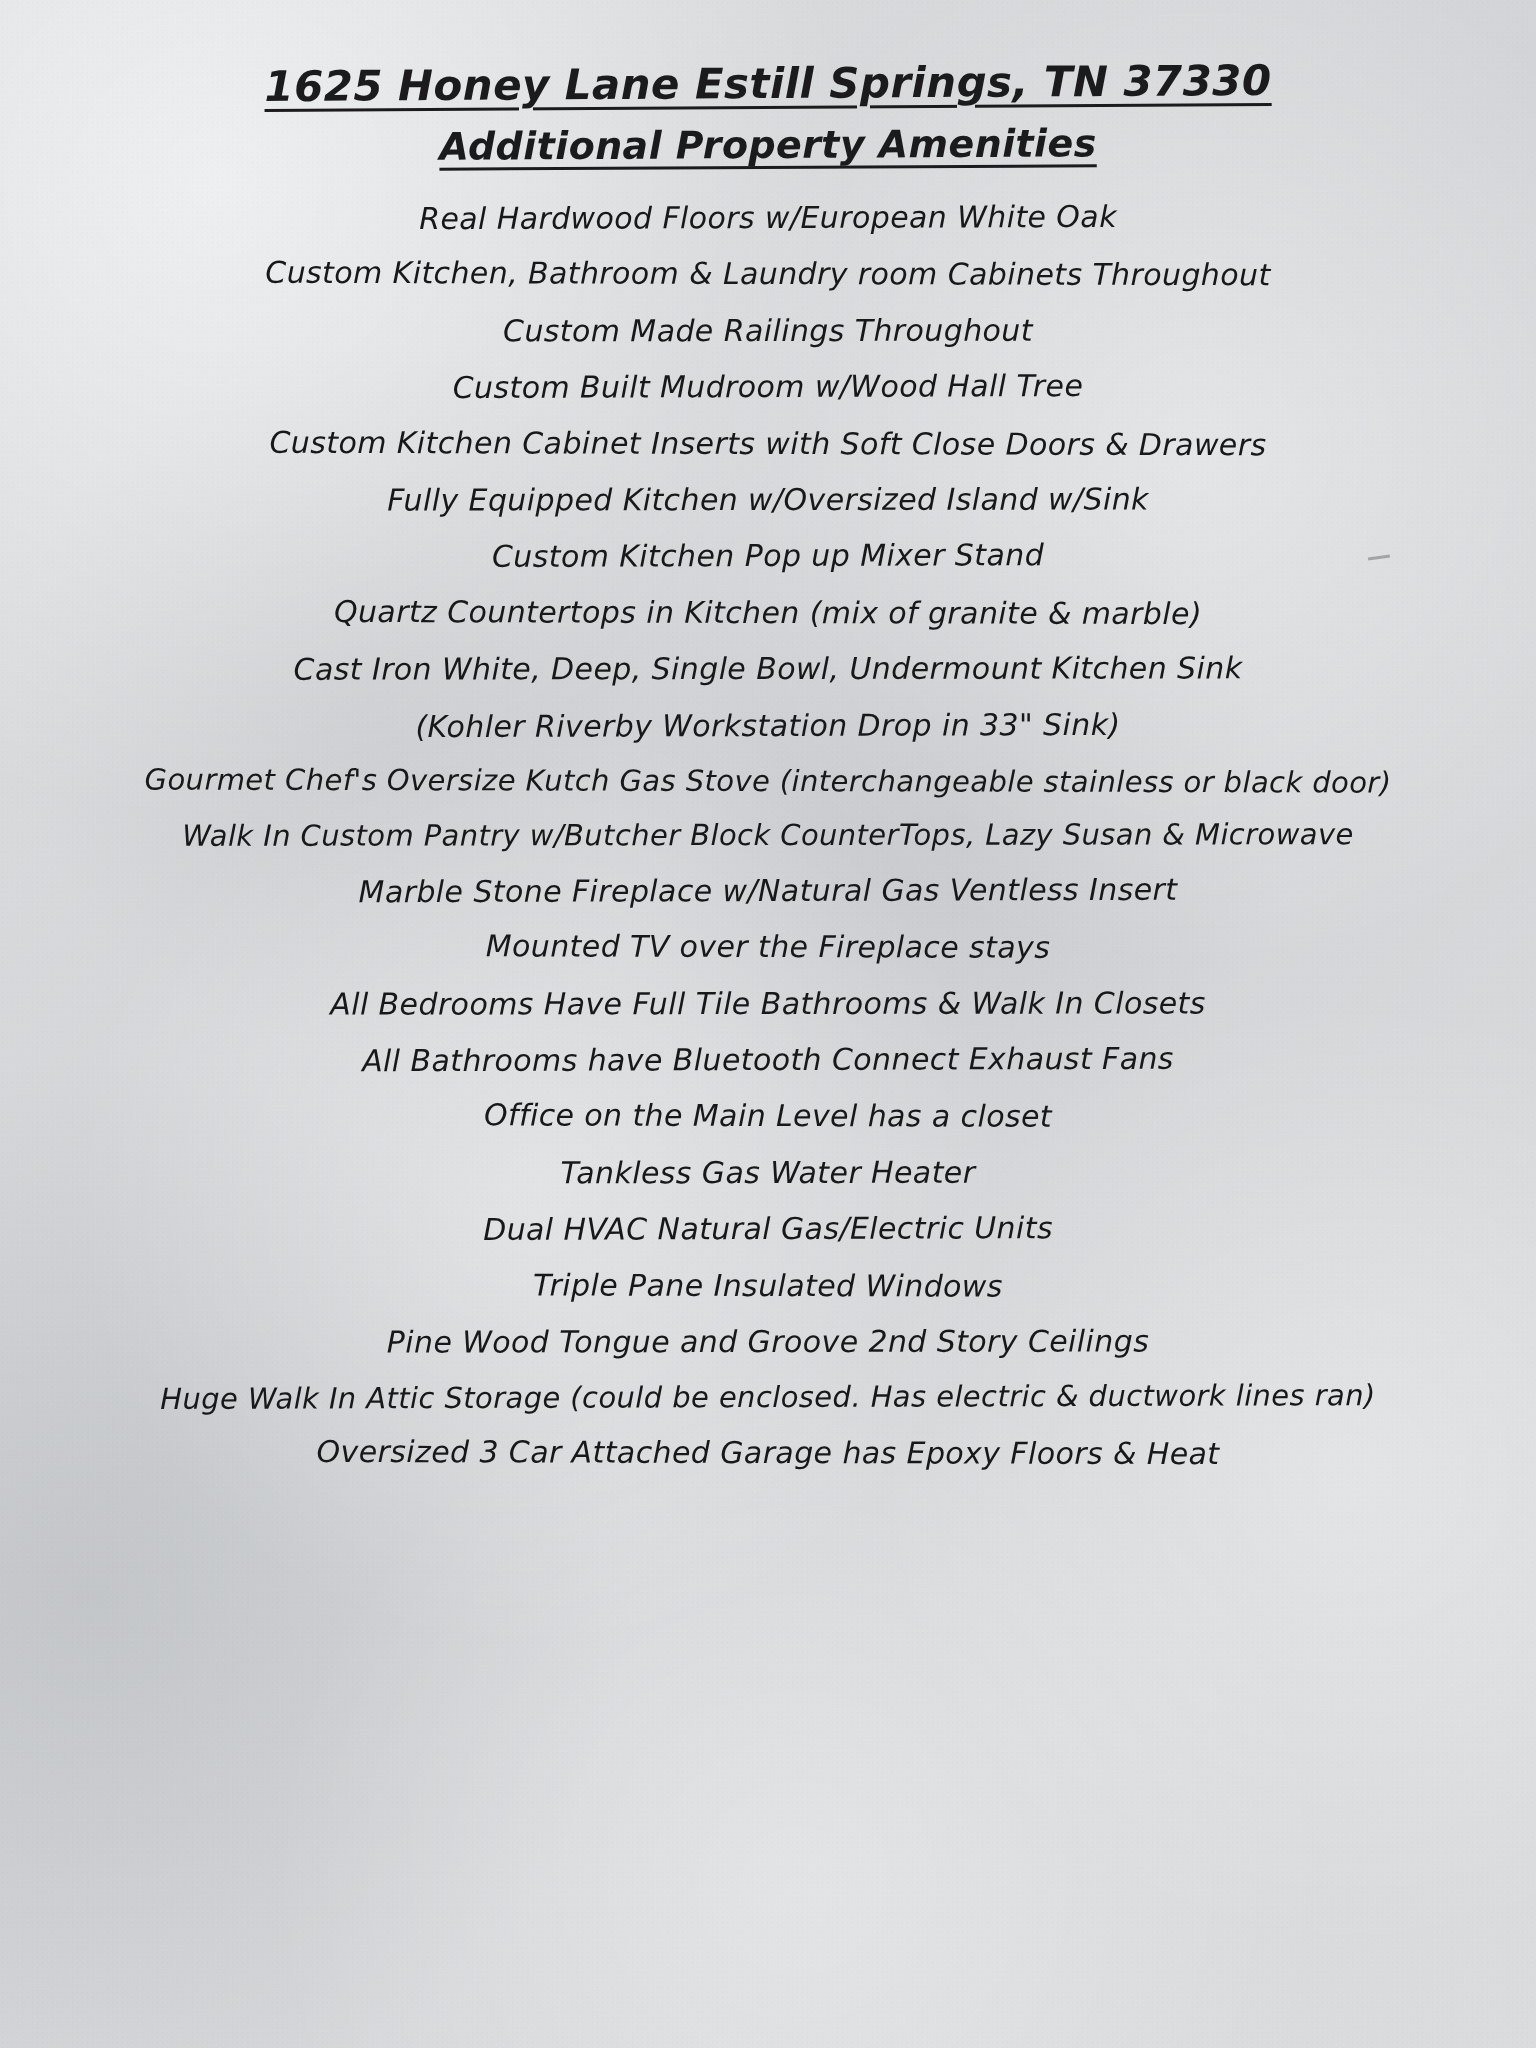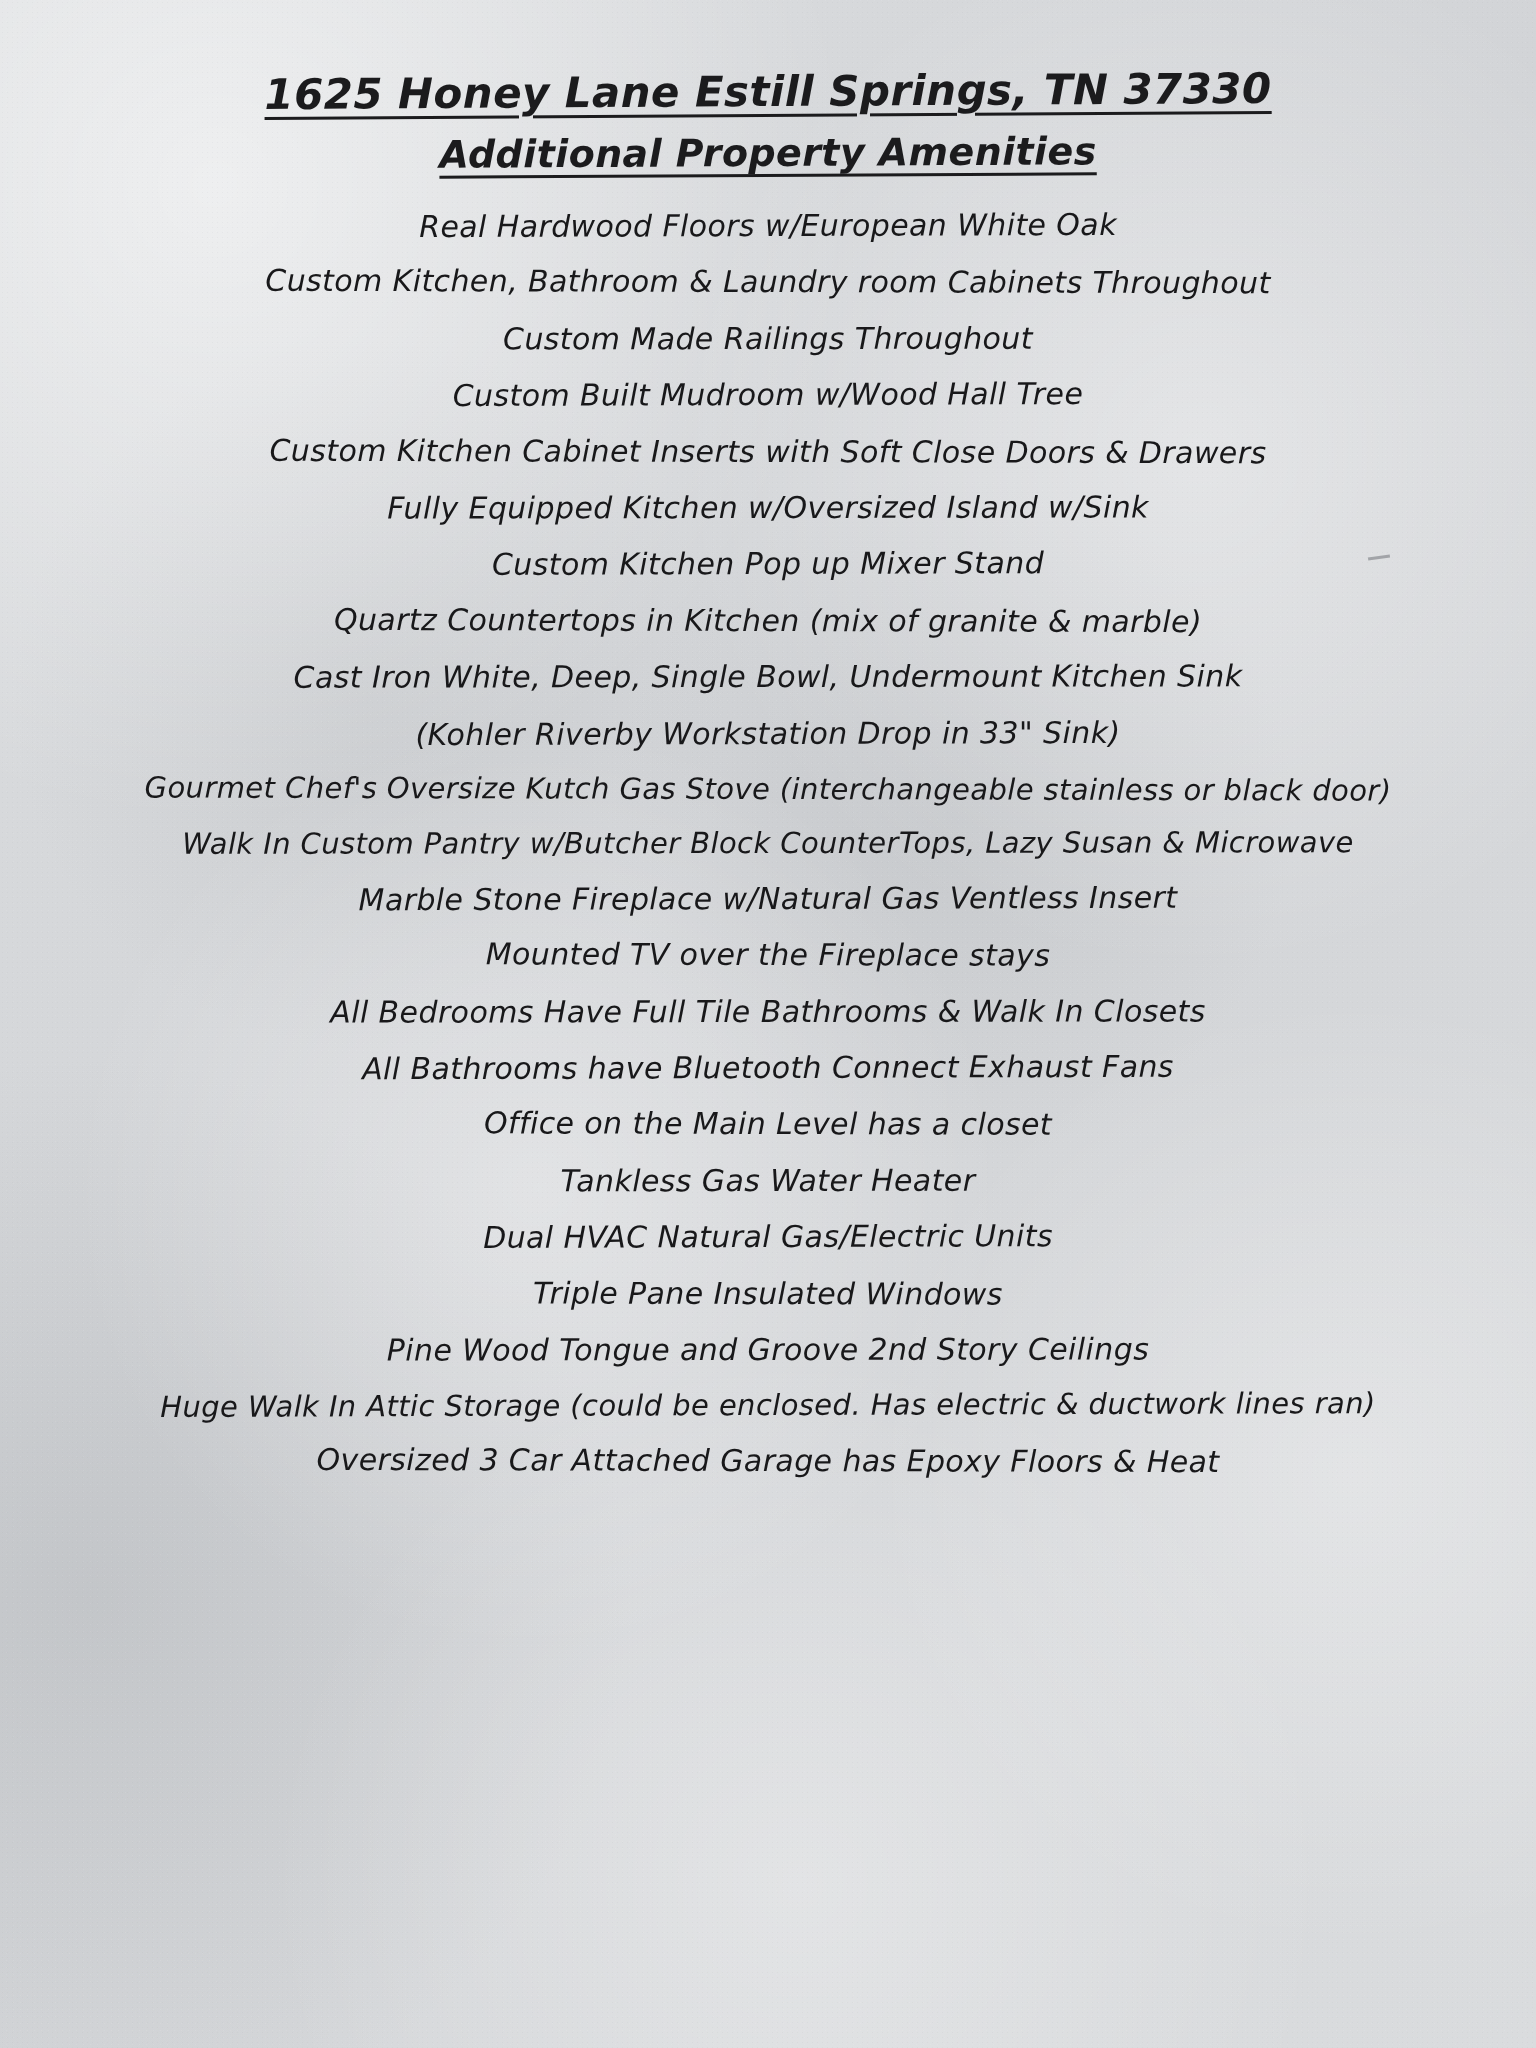--- a/index.html
+++ b/index.html
@@ -24,21 +24,21 @@
       radial-gradient(circle at 14% 9%, rgba(255,255,255,0.55) 0%, rgba(255,255,255,0) 28%),
       radial-gradient(circle at 78% 22%, rgba(255,255,255,0.40) 0%, rgba(255,255,255,0) 26%),
       radial-gradient(circle at 35% 58%, rgba(255,255,255,0.35) 0%, rgba(255,255,255,0) 30%),
       radial-gradient(circle at 88% 72%, rgba(255,255,255,0.30) 0%, rgba(255,255,255,0) 24%),
       radial-gradient(circle at 52% 92%, rgba(255,255,255,0.30) 0%, rgba(255,255,255,0) 26%),
       radial-gradient(circle at 6%  78%, rgba(160,164,168,0.30) 0%, rgba(160,164,168,0) 25%),
       radial-gradient(circle at 62% 40%, rgba(160,164,168,0.22) 0%, rgba(160,164,168,0) 22%),
       radial-gradient(circle at 24% 34%, rgba(160,164,168,0.20) 0%, rgba(160,164,168,0) 20%),
       linear-gradient(135deg, #dcdee0 0%, #d2d4d7 45%, #dadcde 100%);
     box-sizing: border-box;
-    padding: 16px;
+    padding: 8px;
   }
   .page::after {
     
     content: "";
     position: absolute;
     inset: 0;
     pointer-events: none;
     opacity: 0.35;
     background-image:
       radial-gradient(rgba(120,124,128,0.18) 0.7px, transparent 0.8px),

